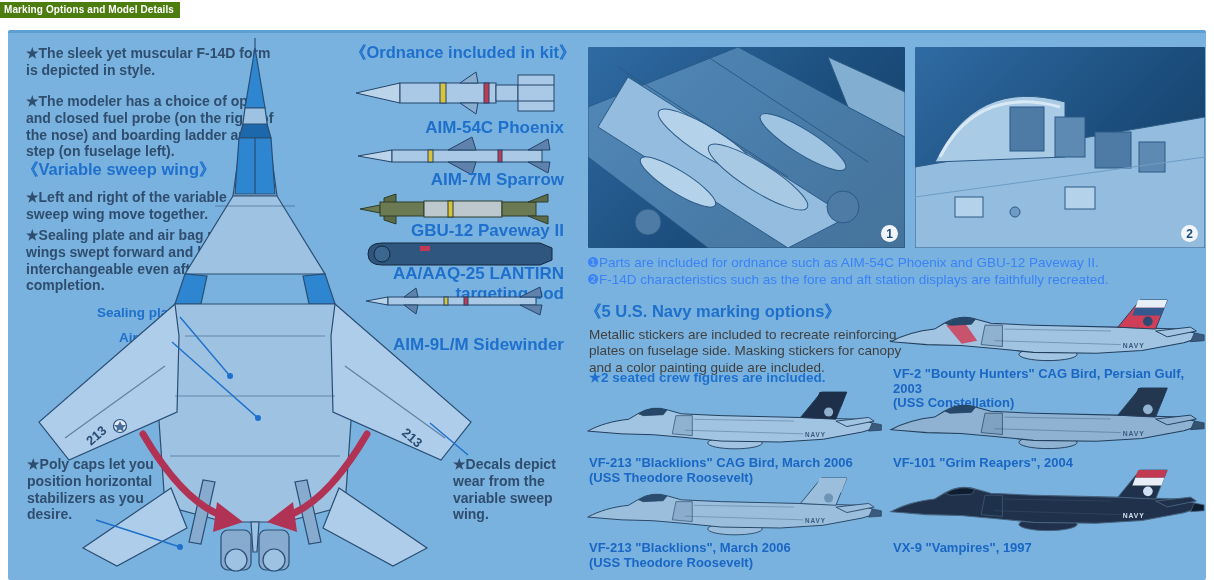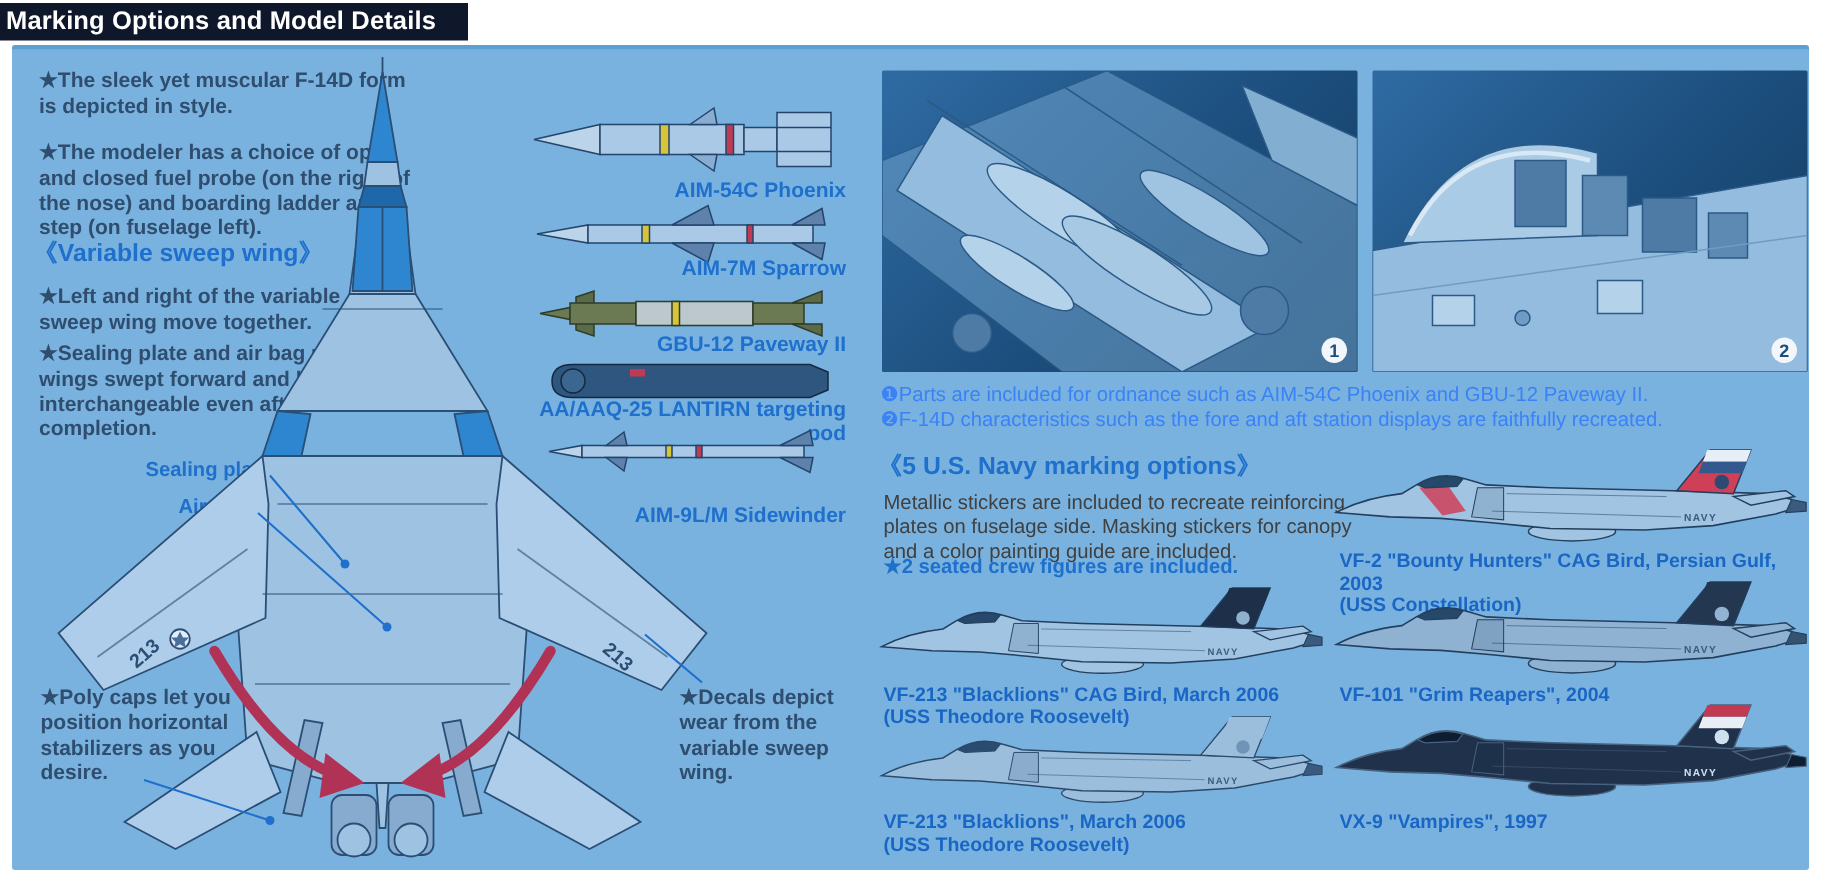--- a/index.html
+++ b/index.html
@@ -1,28 +1,28 @@
 <!DOCTYPE html>
 <html><head>
 <meta charset="utf-8">
 <style>
   html,body{margin:0;padding:0;background:#ffffff;}
   .stage{position:relative;width:1214px;height:580px;background:#ffffff;overflow:hidden;
          font-family:"Liberation Sans",sans-serif;}
-  .title{position:absolute;left:0;top:2px;background:#0f172a;color:#ffffff;
-         font-weight:700;font-size:17px;padding:2px 21px 3px 4px;letter-spacing:.1px;}
+  .title{position:absolute;left:0;top:2px;background:#4d7c0f;color:#ffffff;
+         font-weight:700;font-size:10px;padding:2px 6px 3px 4px;letter-spacing:.1px;}
   .panel{position:absolute;left:8px;top:30px;width:1198px;height:547px;background:#79b2de;
          border-top:3px solid #5e9fd2;border-radius:2px;}
   .txt{position:absolute;color:#2f4d6e;font-size:14px;line-height:1.2;font-weight:700;}
   .heading{position:absolute;color:#1e70cc;font-weight:700;font-size:16.5px;line-height:1.1;}
   .bluelabel{position:absolute;color:#1e70cc;font-size:13.5px;font-weight:700;}
   .note{position:absolute;color:#3b82f6;font-size:13.5px;line-height:1.25;font-weight:400;}
   .bodytext{position:absolute;color:#404040;font-size:13.5px;line-height:1.22;font-weight:400;}
   .caption{position:absolute;color:#1a66c4;font-size:13px;line-height:1.12;font-weight:700;}
-  .ordlabel{position:absolute;color:#1e70cc;font-size:14px;font-weight:700;text-align:right;}
+  .ordlabel{position:absolute;color:#1e70cc;font-size:17px;font-weight:700;text-align:right;}
   .photo{position:absolute;overflow:hidden;border-radius:1px;
          background:linear-gradient(135deg,#2f6ba3 0%,#1c4e7d 55%,#123a5e 100%);}
   .badge{position:absolute;right:7px;bottom:6px;width:17px;height:17px;border-radius:50%;
          background:#f2f6fa;color:#1c4e7d;font-size:12px;font-weight:700;
          display:flex;align-items:center;justify-content:center;}
   svg{display:block;}
   .navy-label{font-size:7px;font-weight:700;letter-spacing:1px;fill:#3a5a7e;}
   
   .s-vf2    {--hull:#a2c4e3;--canopy:#25486b;--fin:#cf4058;--fin1:#e8eef6;--fin2:#34598f;--emblem:#2c4a72;--dark:#3a5a7e;--nose1:#cf4058;--line:#233f5e;}
   .s-vf213cag{--hull:#a2c4e3;--canopy:#25486b;--fin:#1e3049;--fin1:#1e3049;--fin2:#1e3049;--emblem:#8fb0cf;--dark:#3a5a7e;--nose1:transparent;--line:#233f5e;}
@@ -95,20 +95,21 @@
   <svg viewBox="0 0 1214 580" style="position:absolute;left:0;top:0;width:1214px;height:580px;pointer-events:none;" stroke="#1e70cc" stroke-width="1.4" fill="none">
     <line x1="180" y1="317" x2="230" y2="376"></line>
     <circle cx="230" cy="376" r="3" fill="#1e70cc" stroke="none"></circle>
     <line x1="172" y1="342" x2="258" y2="418"></line>
     <circle cx="258" cy="418" r="3" fill="#1e70cc" stroke="none"></circle>
     <line x1="96" y1="520" x2="180" y2="547"></line>
     <circle cx="180" cy="547" r="3" fill="#1e70cc" stroke="none"></circle>
     <line x1="468" y1="455" x2="430" y2="423"></line>
   </svg>
 
+  <div class="heading" style="left:350px;top:43px;">《Ordnance included in kit》</div>
 
   <svg viewBox="0 0 216 46" style="position:absolute;left:348px;top:70px;width:216px;height:46px;" stroke="#23456b" stroke-width="1" fill="none">
     <polygon points="8,23 52,13 52,33" fill="#bcd4ea"></polygon>
     <rect x="52" y="13" width="96" height="20" fill="#a9c9e6"></rect>
     <rect x="92" y="13" width="6" height="20" fill="#d8c43a"></rect>
     <rect x="136" y="13" width="5" height="20" fill="#c23a52"></rect>
     <polygon points="112,13 128,2 130,13" fill="#89add0"></polygon>
     <polygon points="112,33 128,44 130,33" fill="#89add0"></polygon>
     <rect x="148" y="15" width="22" height="16" fill="#a9c9e6"></rect>
     <rect x="170" y="5" width="36" height="36" fill="#a9c9e6"></rect>

